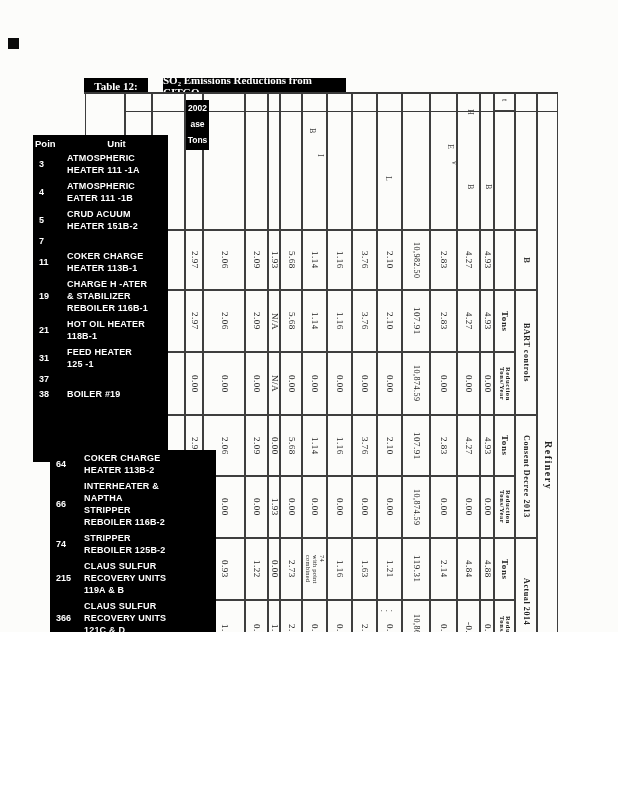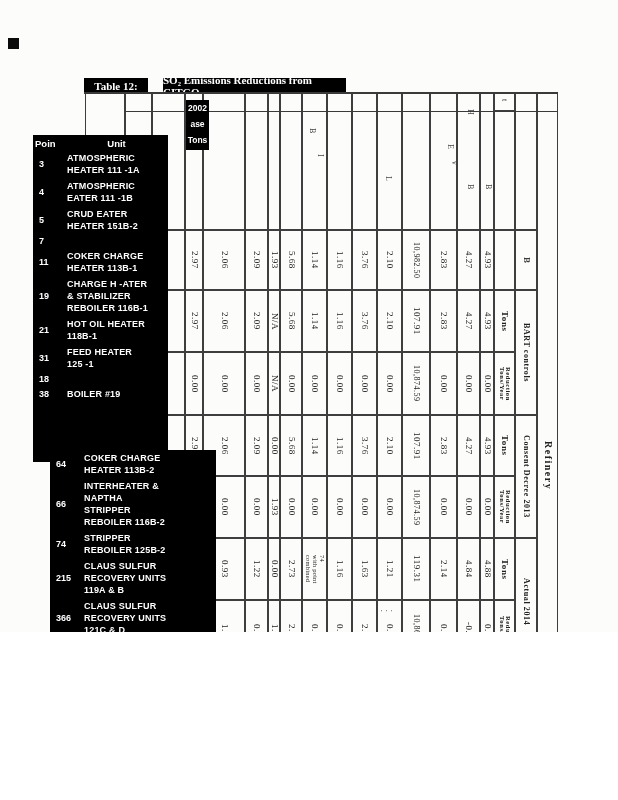--- a/index.html
+++ b/index.html
@@ -446,21 +446,21 @@
       <div class="leg-row">
         <div class="leg-pt">4</div>
         <div class="leg-lines">
           <div>ATMOSPHERIC</div>
           <div>EATER 111 -1B</div>
         </div>
       </div>
       <div class="leg-row">
         <div class="leg-pt">5</div>
         <div class="leg-lines">
-          <div>CRUD   EATER</div>
+          <div>CRUD   ACUUM</div>
           <div>HEATER 151B-2</div>
         </div>
       </div>
       <div class="leg-row">
         <div class="leg-pt">7</div>
       </div>
       <div class="leg-row">
         <div class="leg-pt">11</div>
         <div class="leg-lines">
           <div>COKER CHARGE</div>
@@ -483,21 +483,21 @@
         </div>
       </div>
       <div class="leg-row">
         <div class="leg-pt">31</div>
         <div class="leg-lines">
           <div>FEED HEATER</div>
           <div>125 -1</div>
         </div>
       </div>
       <div class="leg-row">
-        <div class="leg-pt">18</div>
+        <div class="leg-pt">37</div>
       </div>
       <div class="leg-row">
         <div class="leg-pt">38</div>
         <div class="leg-lines">
           <div>BOILER #19</div>
         </div>
       </div>
     </div>
 
   <div class="overlay" id="legend2" style="left:50px;top:450px;width:166px;height:195px;padding:2px 0;">

